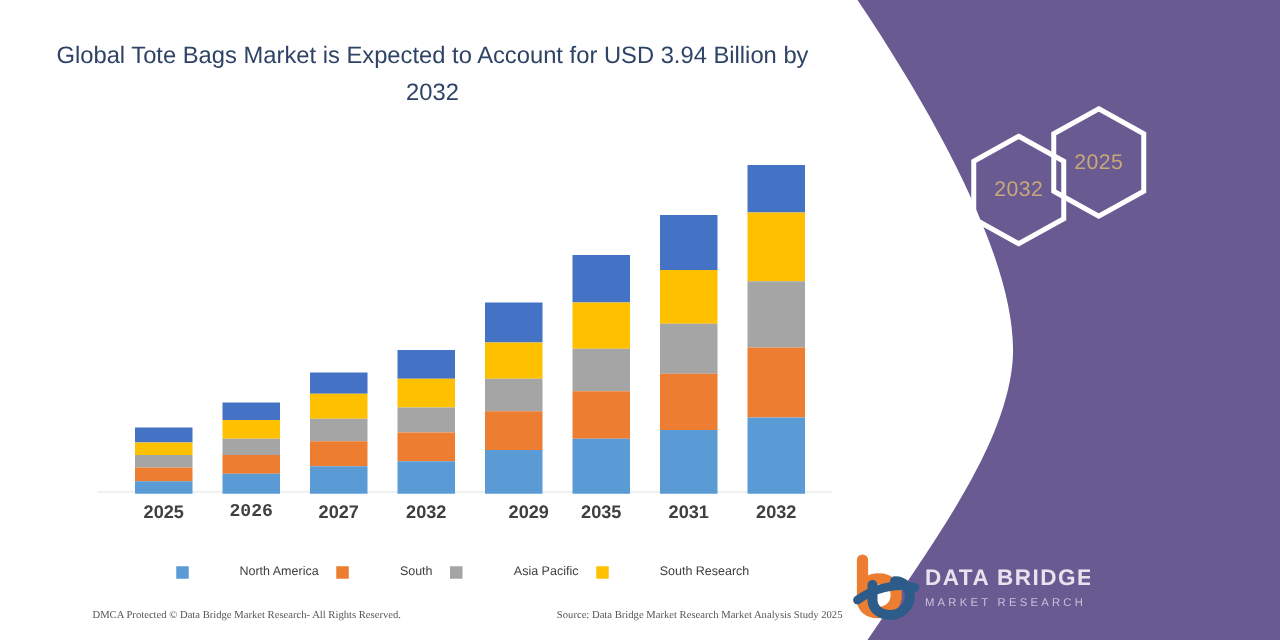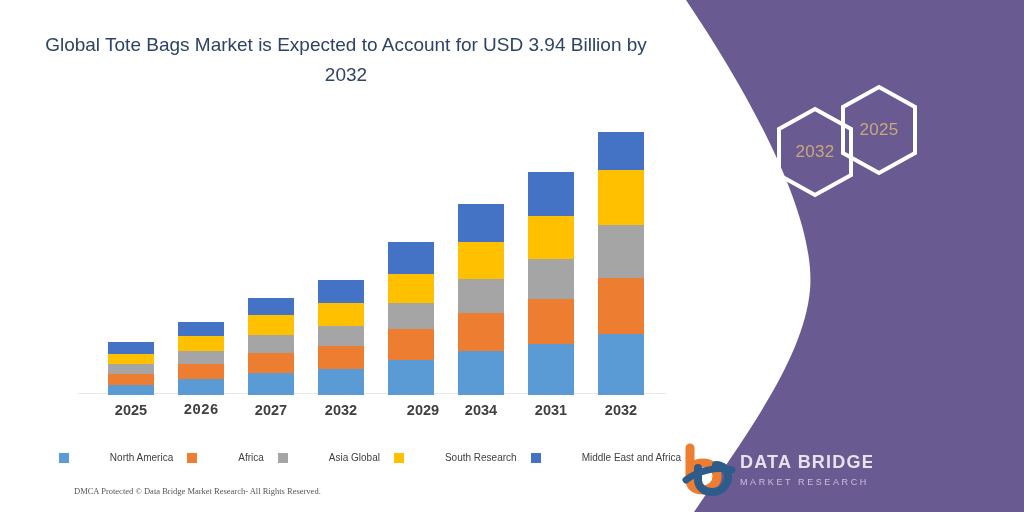--- a/index.html
+++ b/index.html
@@ -255,50 +255,47 @@
         <div class="seg" style="height: 55.2099px; background: rgb(255, 192, 0);"></div>
         <div class="seg" style="height: 38.145px; background: rgb(68, 114, 196);"></div>
       </div>
     </div>
   <div id="xaxis">
       <div class="xtick" style="left: 0px;">2025</div>
       <div class="xtick" style="left: 70px; font-family: Liberation Mono, monospace;">2026</div>
       <div class="xtick" style="left: 140px;">2027</div>
       <div class="xtick" style="left: 210px;">2032</div>
       <div class="xtick" style="left: 292px;">2029</div>
-      <div class="xtick" style="left: 350px;">2034</div>
+      <div class="xtick" style="left: 350px;">2035</div>
       <div class="xtick" style="left: 420px;">2031</div>
       <div class="xtick" style="left: 490px;">2032</div>
     </div>
 
   <div id="legend">
       <div class="legend-item">
         <span class="legend-swatch" style="background: rgb(91, 155, 213);"></span>
         <span class="legend-label">North America</span>
       </div>
       <div class="legend-item">
         <span class="legend-swatch" style="background: rgb(237, 125, 49);"></span>
-        <span class="legend-label">Africa</span>
+        <span class="legend-label">South</span>
       </div>
       <div class="legend-item">
         <span class="legend-swatch" style="background: rgb(165, 165, 165);"></span>
-        <span class="legend-label">Asia Global</span>
+        <span class="legend-label">Asia Pacific</span>
       </div>
       <div class="legend-item">
         <span class="legend-swatch" style="background: rgb(255, 192, 0);"></span>
         <span class="legend-label">South Research</span>
       </div>
-      <div class="legend-item">
-        <span class="legend-swatch" style="background: rgb(68, 114, 196);"></span>
-        <span class="legend-label">Middle East and Africa</span>
-      </div>
     </div>
 
   <div id="footer">
     <span>DMCA Protected © Data Bridge Market Research- All Rights Reserved.</span>
+    <span>Source: Data Bridge Market Research  Market Analysis Study 2025</span>
   </div>
 
   <div id="right-panel">
     <svg class="panel-shape" viewBox="0 0 360 512" preserveAspectRatio="none">
       <path id="panel-path" d="M 22,0 L 360,0 L 360,512 L 30,512
                C 86,430 140,356 146,290
                C 152,222 96,110 22,0 Z" fill="#6A5A92"></path>
     </svg>
 
     <div class="panel-content">

